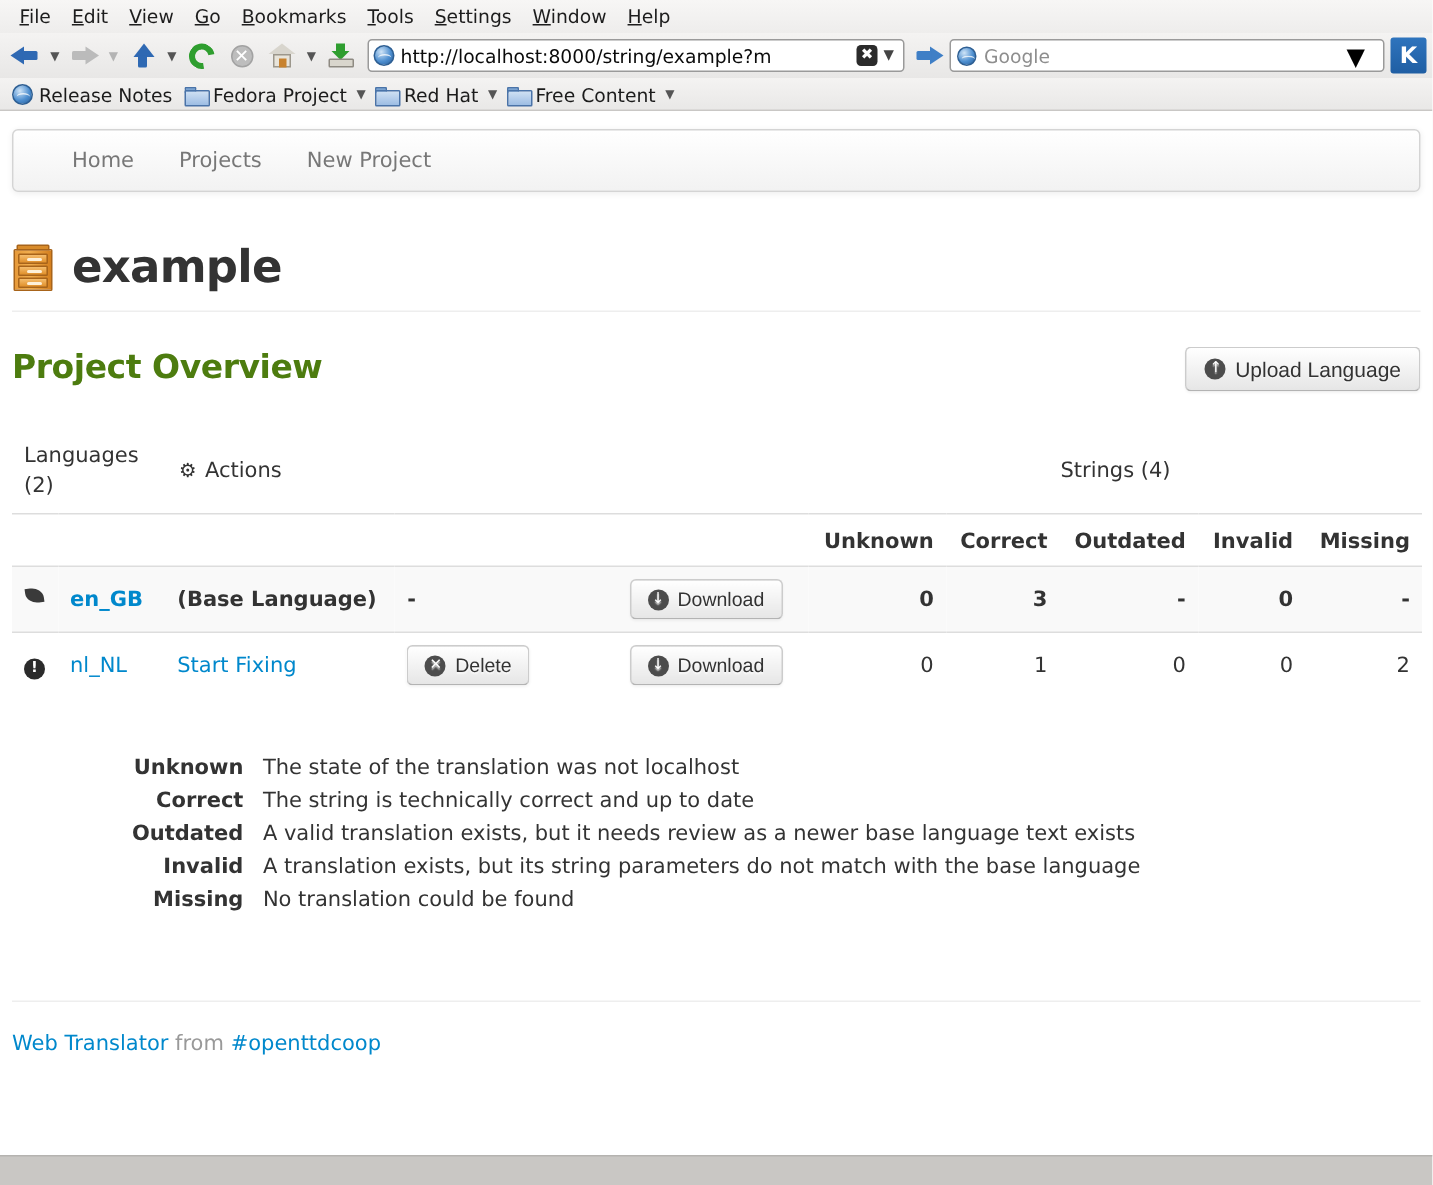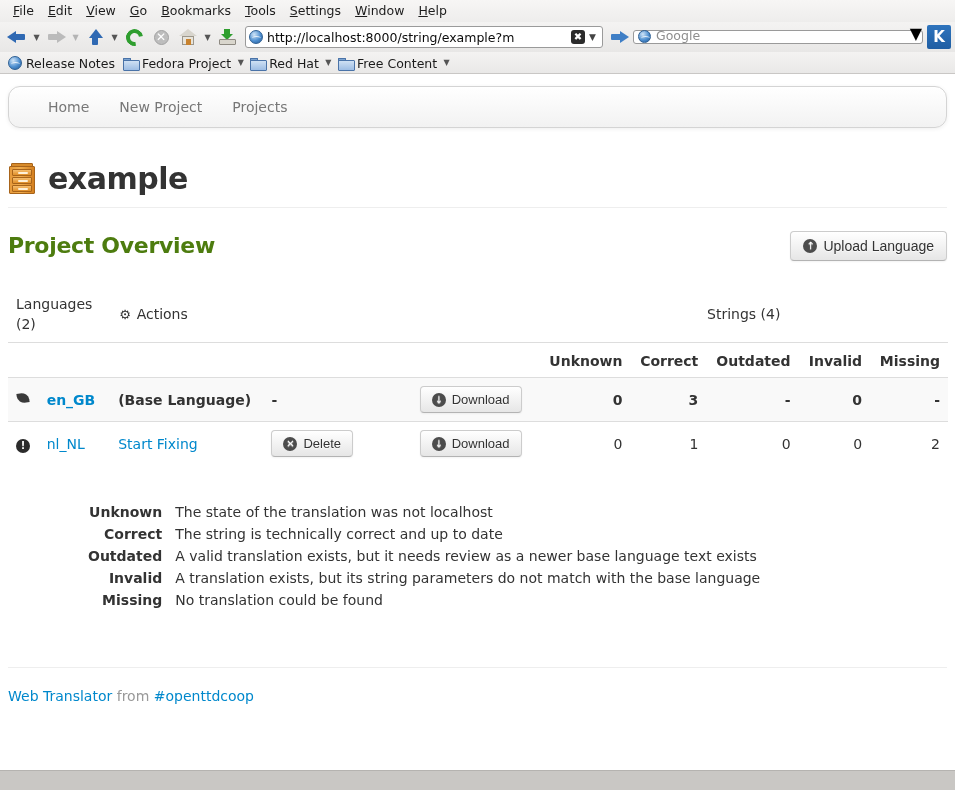--- a/index.html
+++ b/index.html
@@ -79,26 +79,26 @@
     border-radius: 3px;
     display: flex; align-items: center; justify-content: center;
     color: #fff; font-size: 10px; line-height: 1;
     flex: 0 0 auto;
   }
   .urlbar .dd {
     width: 15px; text-align: center; color: #444; font-size: 9px;
     flex: 0 0 auto;
   }
   .searchbar {
-    width: 290px; height: 14px;
+    width: 290px; height: 22px;
     background: #fff;
     border: 1px solid #9a9a9a;
     border-radius: 3px;
-    display: flex; align-items: flex-end;
-    padding: 0 0 0 4px;
+    display: flex; align-items: center;
+    padding: 0 12px 0 4px;
     margin-right: 3px;
   }
   .searchbar .sptext {
     flex: 1 1 auto; font-size: 12.5px; color: #8e8e8e; padding-left: 5px;
   }
   .kde-logo {
     width: 24px; height: 24px;
     background: #2b6cb0;
     background: linear-gradient(to bottom,#2f74bd,#1f5ea3);
     border-radius: 2px;
@@ -187,21 +187,21 @@
     color: #333;
     font-size: 14px;
     line-height: 20px;
   }
 
   .navbar {
     margin: 12px 8px 0 8px;
     height: 42px;
     background: linear-gradient(to bottom, #ffffff 0%, #f2f2f2 100%);
     border: 1px solid #d4d4d4;
-    border-radius: 12px;
+    border-radius: 4px;
     display: flex; align-items: center;
     box-shadow: 0 1px 4px rgba(0,0,0,.065);
   }
   .navbar .nav-link {
     padding: 0 15px;
     line-height: 40px;
     color: #777;
     font-size: 14px;
     text-decoration: none;
   }
@@ -472,22 +472,22 @@
       <span class="lbl">Free Content</span>
     </div>
     <div class="caret-mini" style="height:20px">▼</div>
   </div>
 
   <div class="viewport">
     <div class="page">
 
       <div class="navbar">
         <a class="nav-link" href="#">Home</a>
+        <a class="nav-link" href="#">Projects</a>
         <a class="nav-link" href="#">New Project</a>
-        <a class="nav-link" href="#">Projects</a>
       </div>
 
 
       <div class="page-header">
         <span class="ico-cabinet">
           <i class="top"></i>
             <i class="case"></i>
           <i class="drawer d1"></i>
             <i class="drawer d2"></i>
             <i class="drawer d3"></i>

